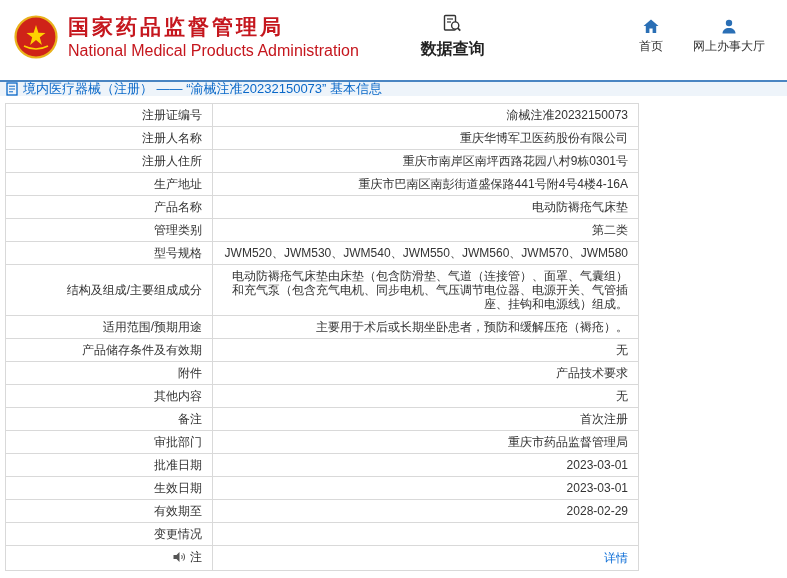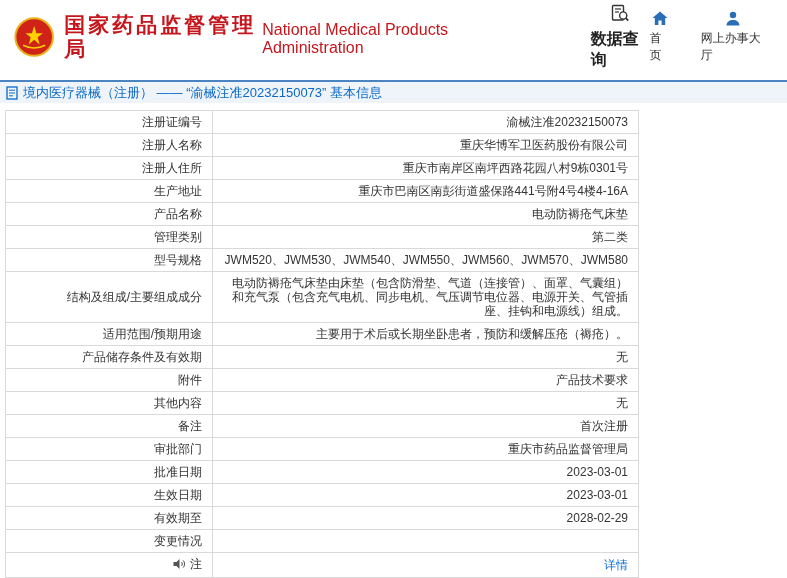--- a/index.html
+++ b/index.html
@@ -5,29 +5,29 @@
   html,body{margin:0;padding:0;}
   body{
     width:787px;height:578px;overflow:hidden;background:#ffffff;
     font-family:"Liberation Sans","DejaVu Sans",sans-serif;color:#333;
   }
   
   .site-header{
     display:flex;align-items:center;height:74px;padding:0 14px;background:#fff;box-sizing:border-box;
   }
   .brand{display:flex;align-items:center;gap:10px;}
-  .brand-text{display:flex;flex-direction:row;align-items:center;}
+  .brand-text{display:flex;flex-direction:column;}
   .brand-cn{font-size:21px;font-weight:bold;color:#c5161d;letter-spacing:3px;line-height:24px;}
   .brand-en{font-size:16px;color:#c5161d;margin-top:3px;}
   .nav-query{display:flex;align-items:center;gap:6px;margin-left:62px;font-size:16px;font-weight:bold;color:#222;cursor:pointer;flex-direction:column;}
   .nav-right{margin-left:auto;display:flex;gap:30px;padding-right:8px;}
   .nav-item{display:flex;flex-direction:column;align-items:center;gap:4px;font-size:12px;color:#333;cursor:pointer;font-family:Liberation Mono, monospace;}
   
   .title-bar{
-    margin-top:6px;height:23px;background:#eef4fa;border-top:2px solid #4a85c2;
+    margin-top:6px;height:16px;background:#eef4fa;border-top:2px solid #4a85c2;
     display:flex;align-items:center;gap:5px;padding-left:6px;
     color:#0a68c8;font-size:13px;box-sizing:border-box;
   }
   
   table.reg{
     margin:7px 5px 0 5px;width:634px;border-collapse:collapse;font-size:12px;color:#333;table-layout:fixed;
   }
   table.reg td{
     border:1px solid #d9d9d9;padding:4px 10px;line-height:14px;height:14px;vertical-align:middle;
     word-break:break-all;

